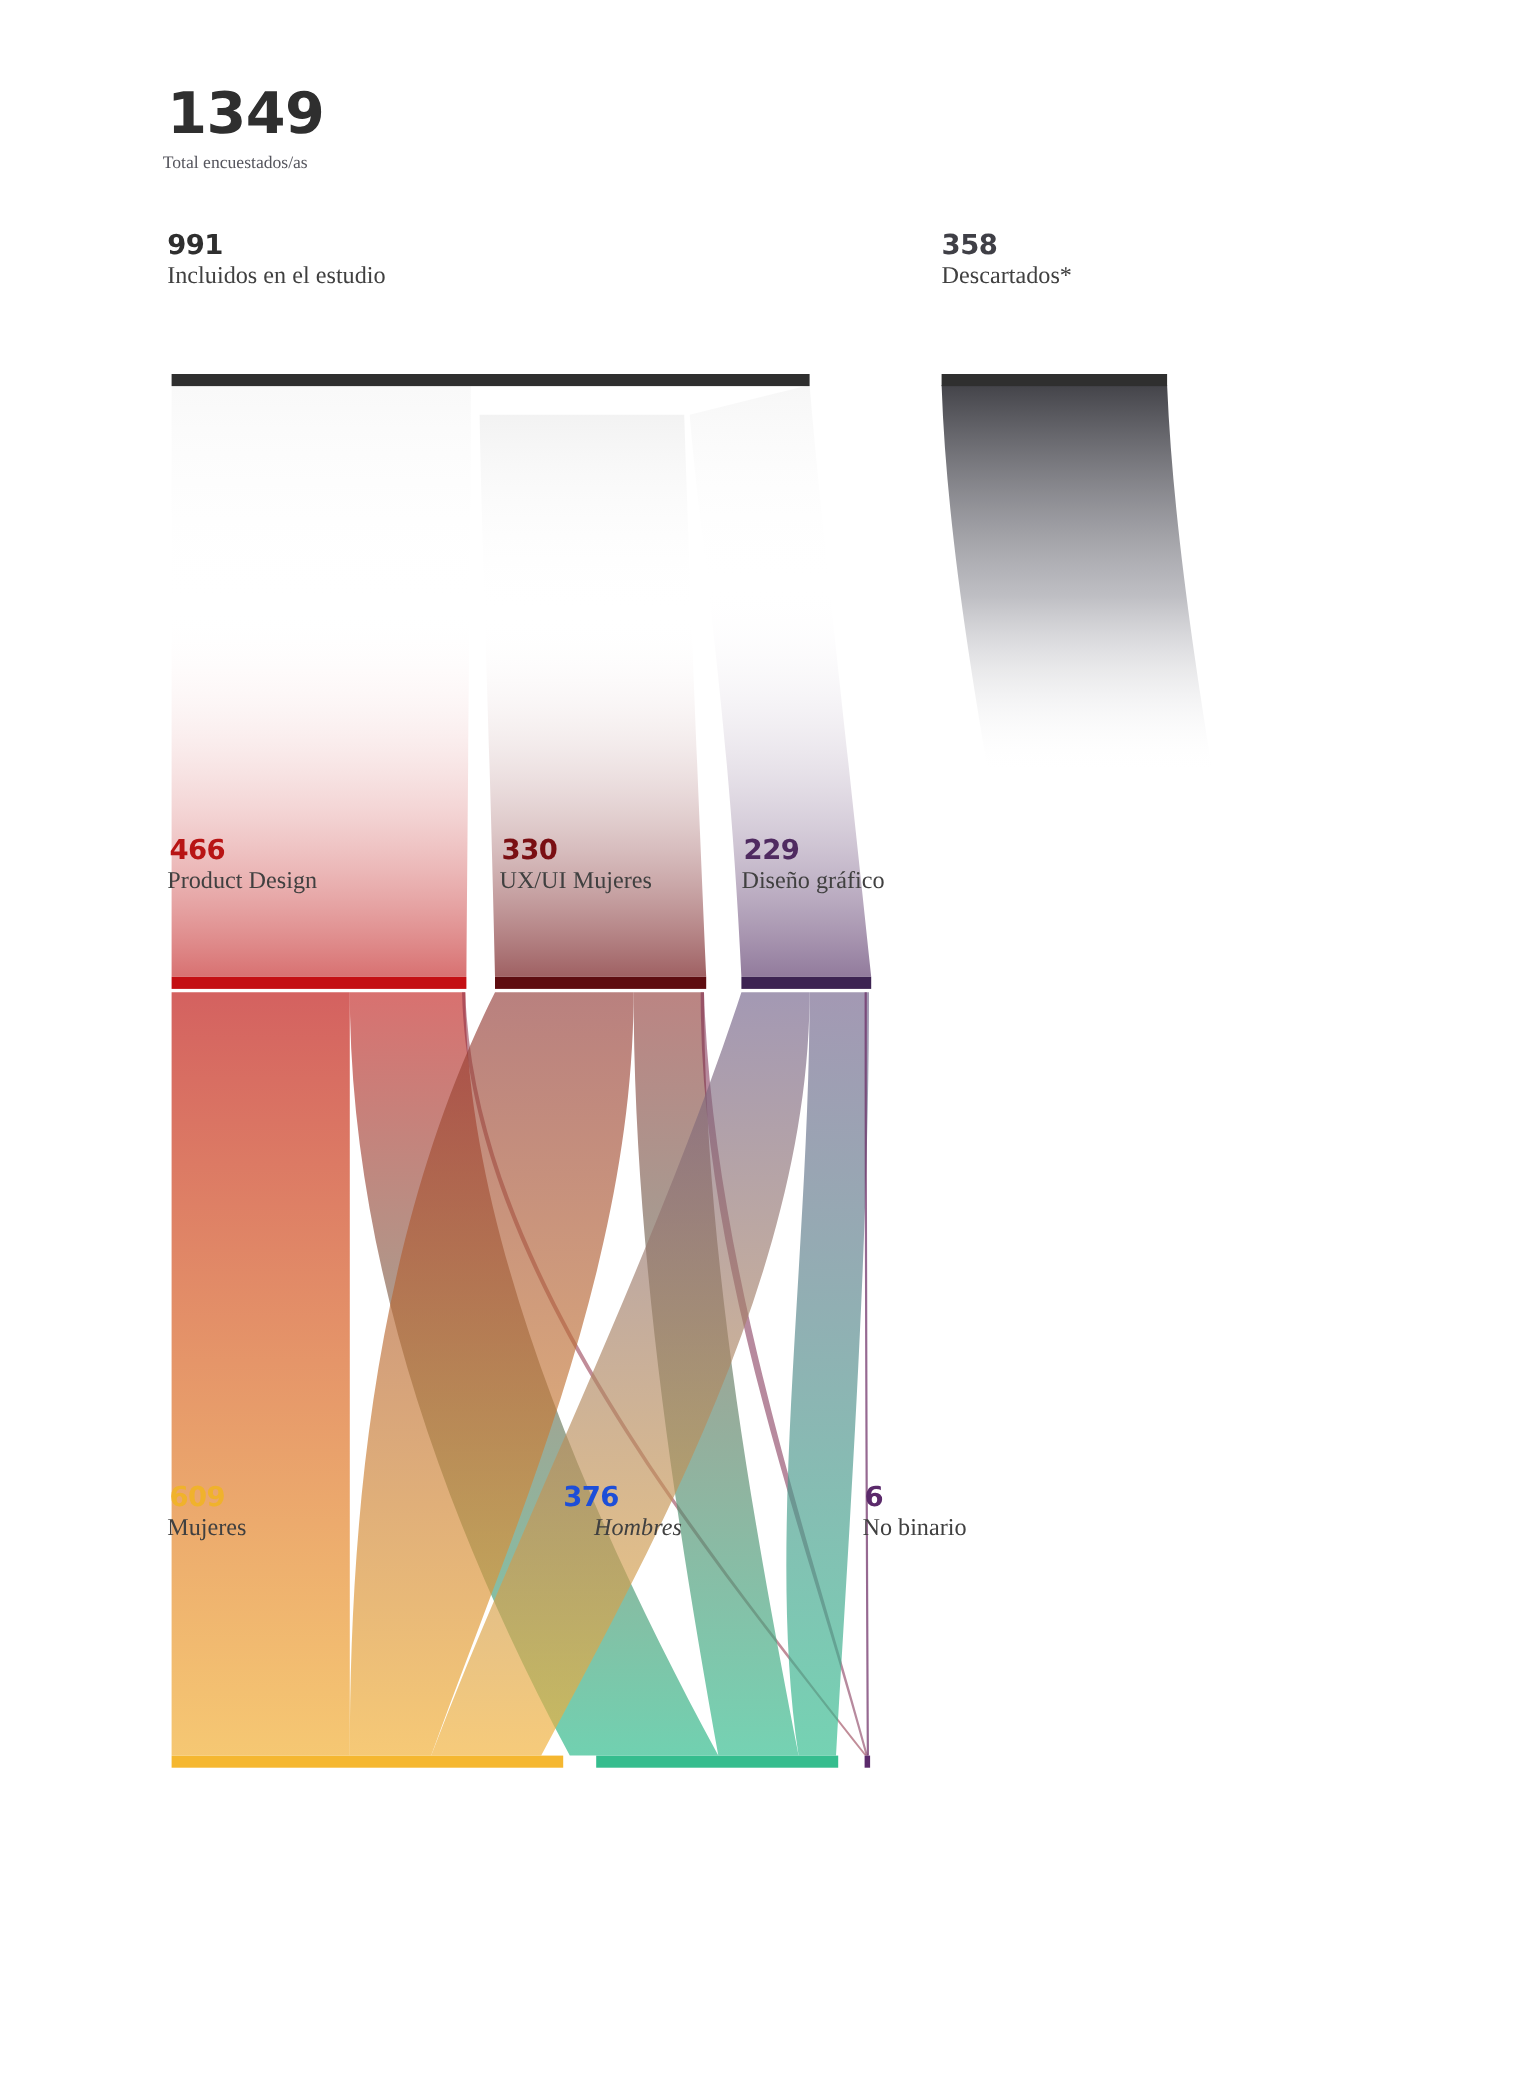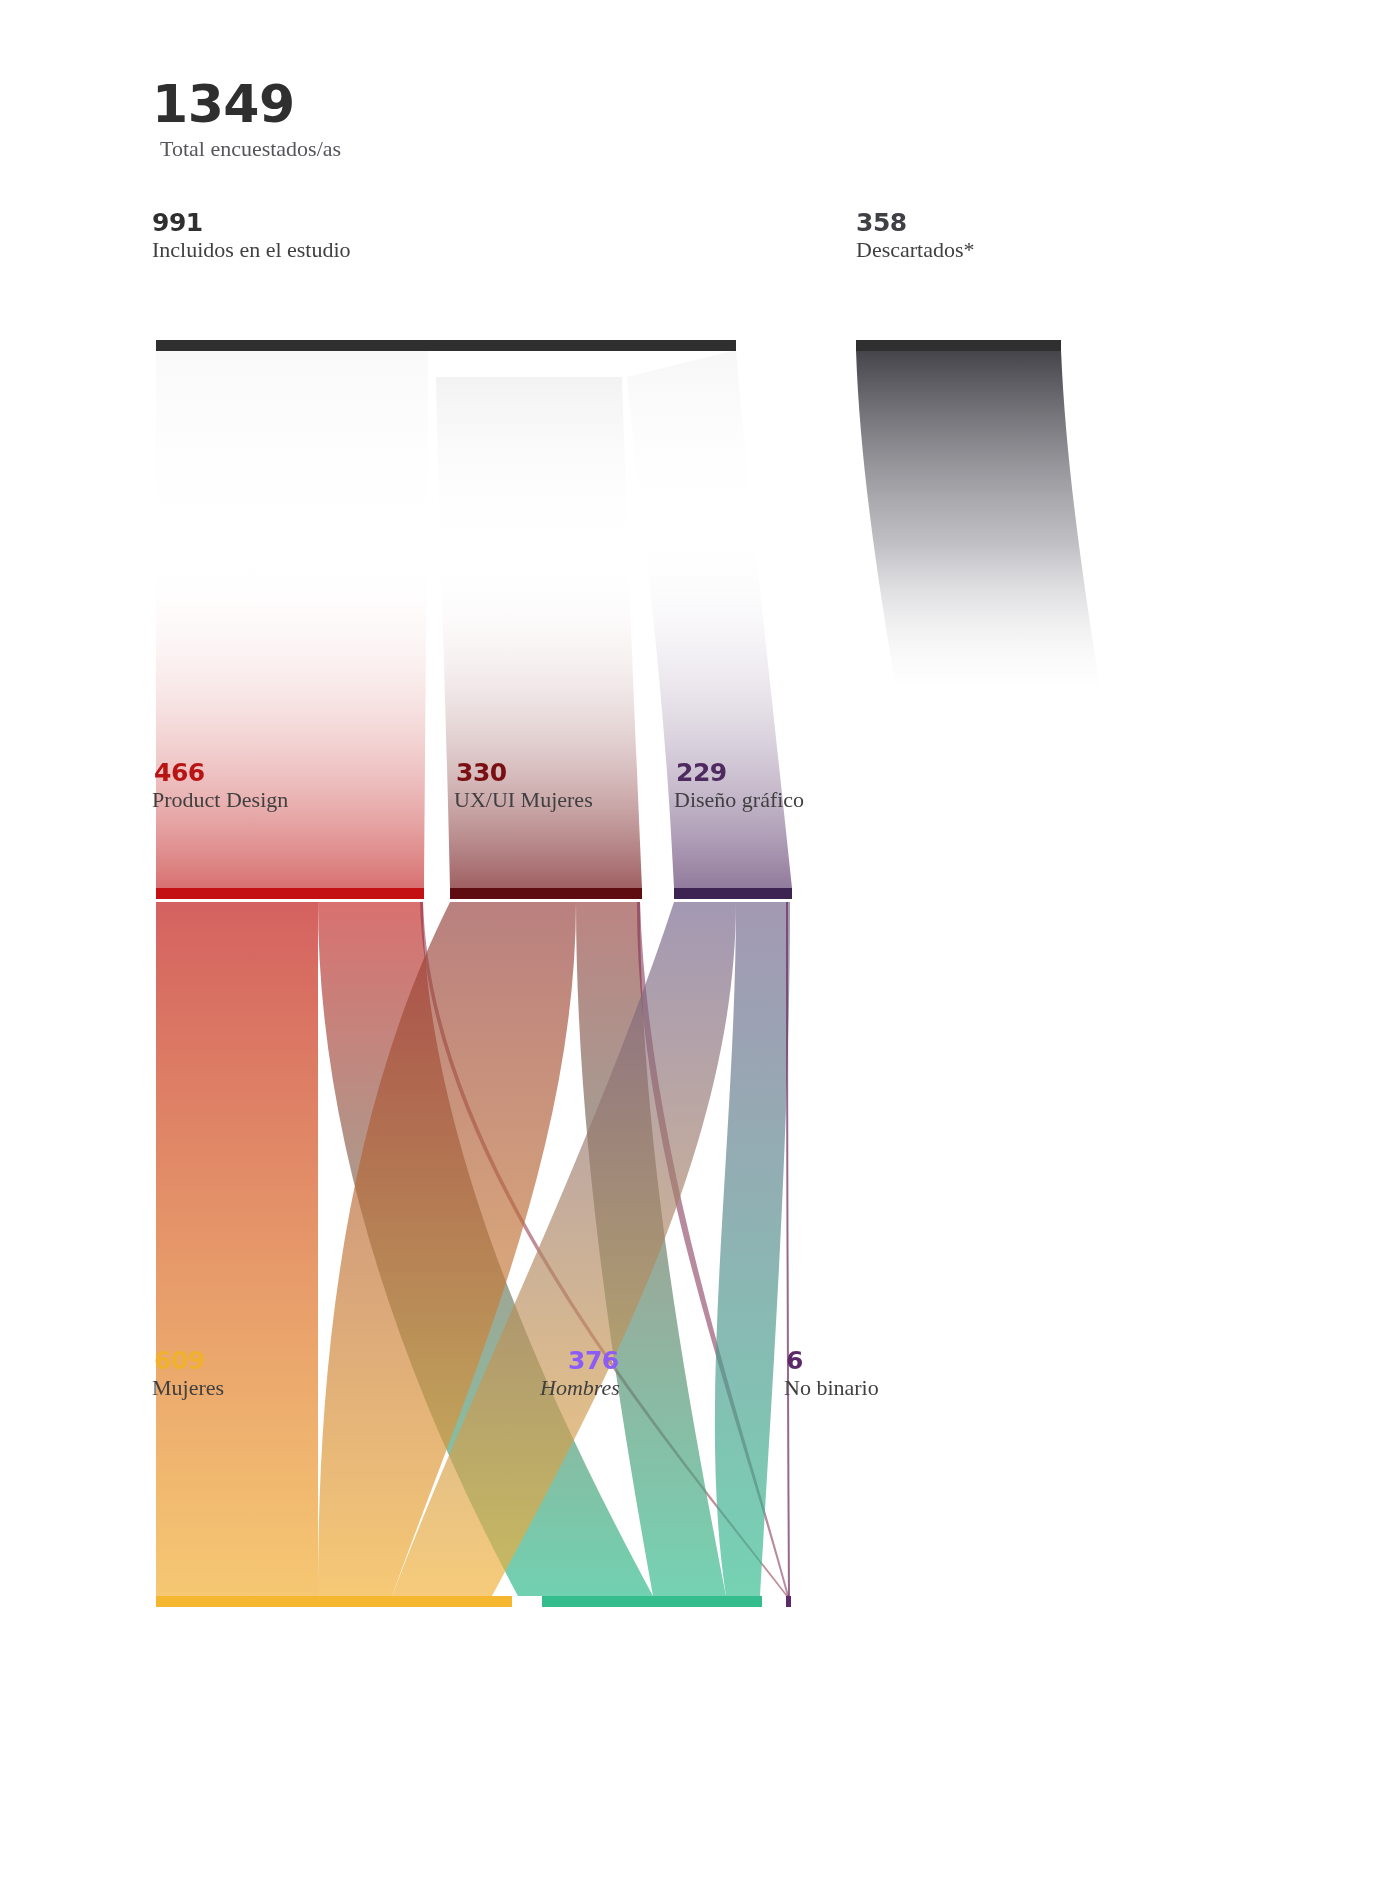--- a/index.html
+++ b/index.html
@@ -3,40 +3,40 @@
 <meta charset="utf-8">
 <style>
   html,body{margin:0;padding:0;background:#ffffff;}
   body{width:1400px;height:1900px;font-family:"Liberation Serif",serif;color:#4a4a52;overflow:hidden;}
   #stage{position:relative;width:1400px;height:1432px;background:#fff;margin-left:36px;}
 
   .big-num{font-family:"DejaVu Sans",sans-serif;font-weight:700;color:#2f2f2f;letter-spacing:-0.5px;}
   .sub{font-family:"Liberation Serif",serif;color:#55555d;}
 
   #title-num{position:absolute;left:116px;top:78px;font-size:52px;line-height:52px;}
-  #title-sub{position:absolute;left:124px;top:136px;font-size:22px;line-height:26px;}
+  #title-sub{position:absolute;left:112px;top:136px;font-size:16px;line-height:26px;}
 
   .node-num{position:absolute;font-family:"DejaVu Sans",sans-serif;font-weight:700;font-size:25px;line-height:22px;}
   .node-lbl{position:absolute;font-family:"Liberation Serif",serif;font-size:22px;line-height:24px;color:#404040;}
 
   #n991-num{left:116px;top:212px;color:#2f2f2f;}
   #n991-lbl{left:116px;top:238px;}
   #n358-num{left:820px;top:212px;color:#3f3f46;}
   #n358-lbl{left:820px;top:238px;}
 
   #n466-num{left:118px;top:762px;color:#b81414;}
   #n466-lbl{left:116px;top:788px;}
   #n330-num{left:420px;top:762px;color:#7a0f13;}
   #n330-lbl{left:418px;top:788px;}
   #n195-num{left:640px;top:762px;color:#4f2a60;}
   #n195-lbl{left:638px;top:788px;}
 
   #n609-num{left:118px;top:1350px;color:#f0b22c;}
   #n609-lbl{left:116px;top:1376px;}
-  #n376-num{left:532px;top:1350px;color:#8b5cf6;}
+  #n376-num{left:476px;top:1350px;color:#1d4ed8;}
   #n376-lbl{left:504px;top:1376px;font-style:italic;}
   #n6-num{left:750px;top:1350px;color:#5b2a6b;}
   #n6-lbl{left:748px;top:1376px;}
 
   #footnote{position:absolute;left:114px;top:1500px;font-size:20px;line-height:24px;color:#6b6b74;font-family:"Liberation Serif",serif;}
 
   svg#sankey{position:absolute;left:0;top:0;width:1400px;height:1900px;}
 </style>
 </head>
 <body>

